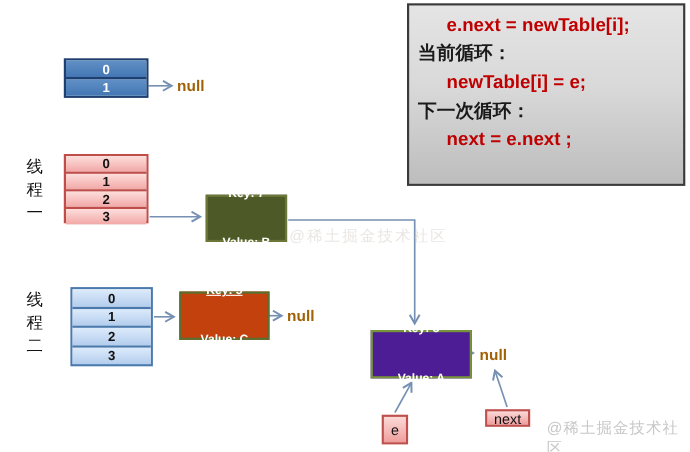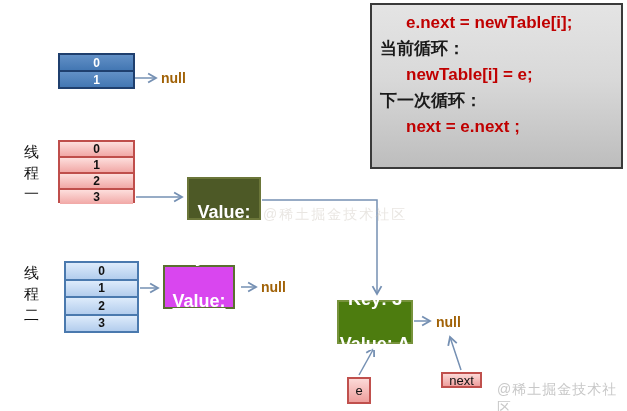--- a/index.html
+++ b/index.html
@@ -38,27 +38,27 @@
   .table-blue .cell{background:linear-gradient(180deg,#ddebfb,#b3cded);color:#111;}
   .table-blue .cell + .cell{border-top:2px solid #4a79ae;}
 
   
   .vlabel{display:flex;flex-direction:column;align-items:center;gap:4px;
     color:#111;font-size:15px;line-height:17px;}
 
   
   .kv{
     display:flex;flex-direction:column;align-items:center;justify-content:center;
-    box-sizing:border-box;color:#ffffff;font-weight:bold;font-size:18px;line-height:17px;
+    box-sizing:border-box;color:#ffffff;font-weight:bold;font-size:11px;line-height:17px;
     text-align:center;
     gap:28px;
   }
   .kv7{left:187px;top:177px;width:74px;height:43px;background:#4d5926;border:2px solid #6b7639;}
-  .kv5{left:163px;top:265px;width:72px;height:44px;background:#d946ef;border:2px solid #5a7030;text-decoration:underline;}
-  .kv3{left:337px;top:300px;width:76px;height:44px;background:#4d7c0f;border:2px solid #77933c;}
+  .kv5{left:163px;top:265px;width:82px;height:44px;background:#c2410c;border:2px solid #5a7030;text-decoration:underline;}
+  .kv3{left:337px;top:300px;width:92px;height:44px;background:#4c1d95;border:2px solid #77933c;}
 
   
   .ptr{
     display:flex;align-items:center;justify-content:center;box-sizing:border-box;
     background:linear-gradient(180deg,#fcd9d7,#ee9f9d);border:2px solid #c0504d;
     color:#111;font-size:13px;
   }
   .ptr-e{left:347px;top:377px;width:24px;height:27px;}
   .ptr-next{left:441px;top:372px;width:41px;height:16px;}
 

